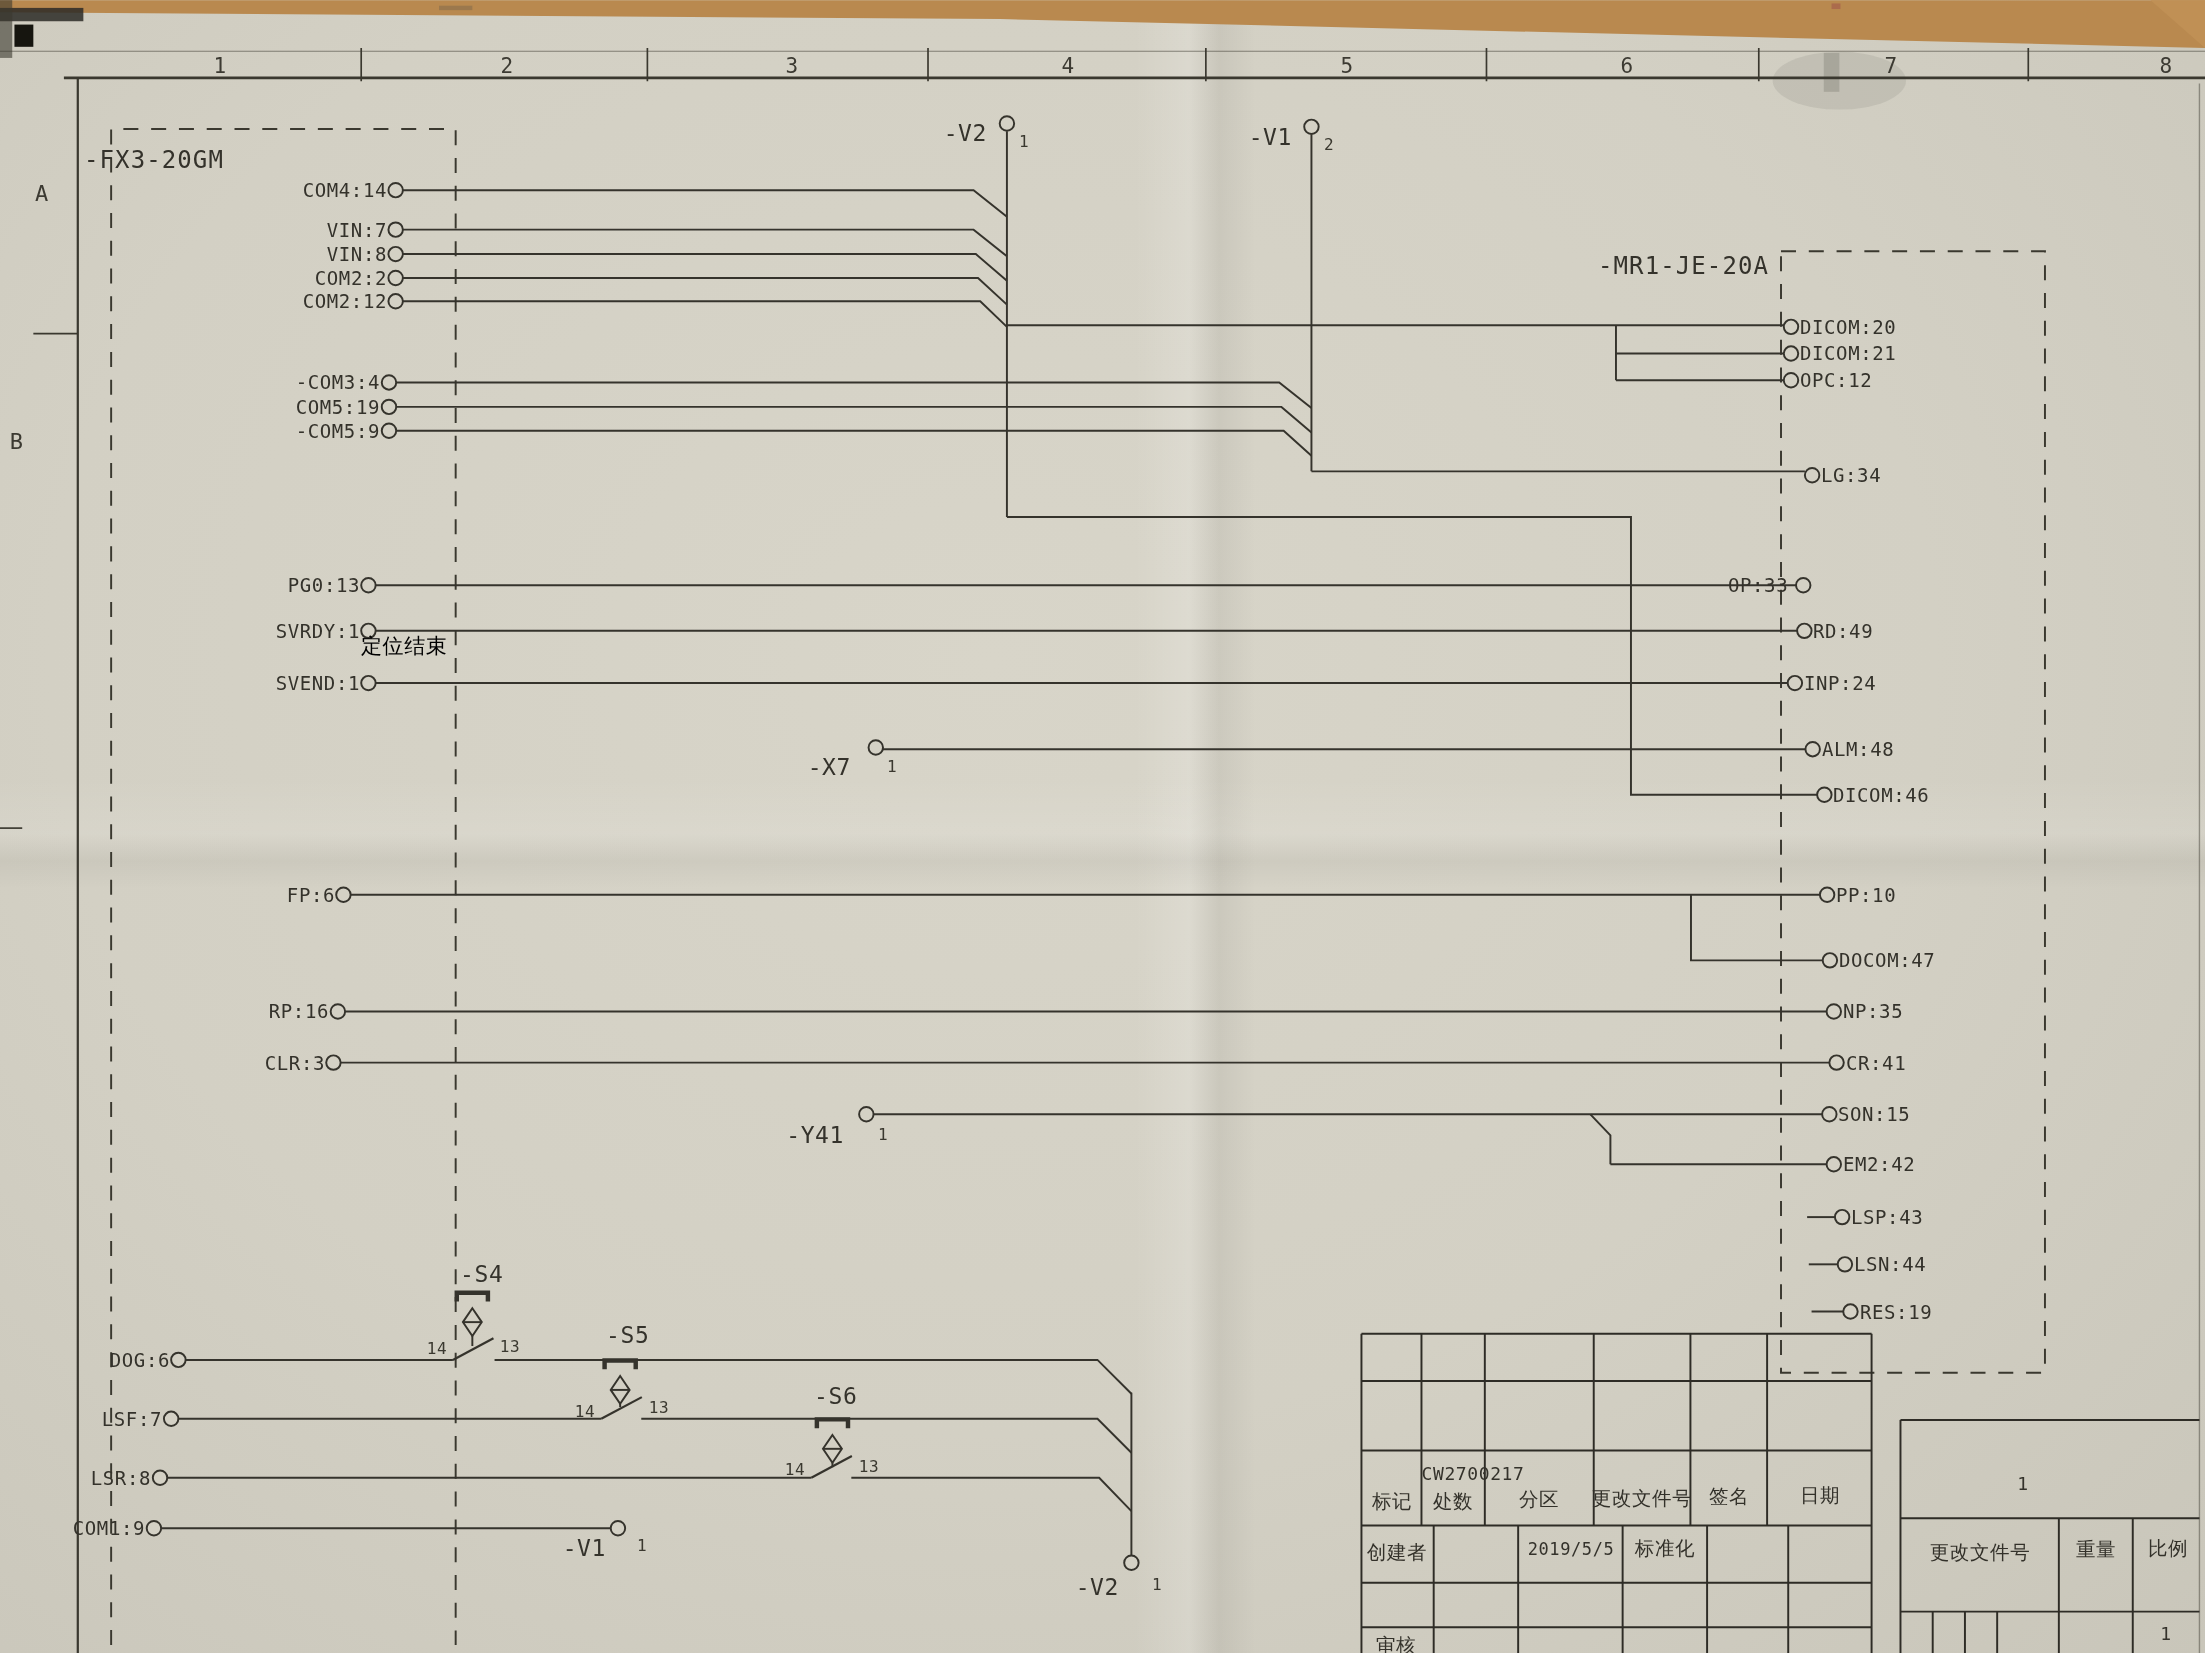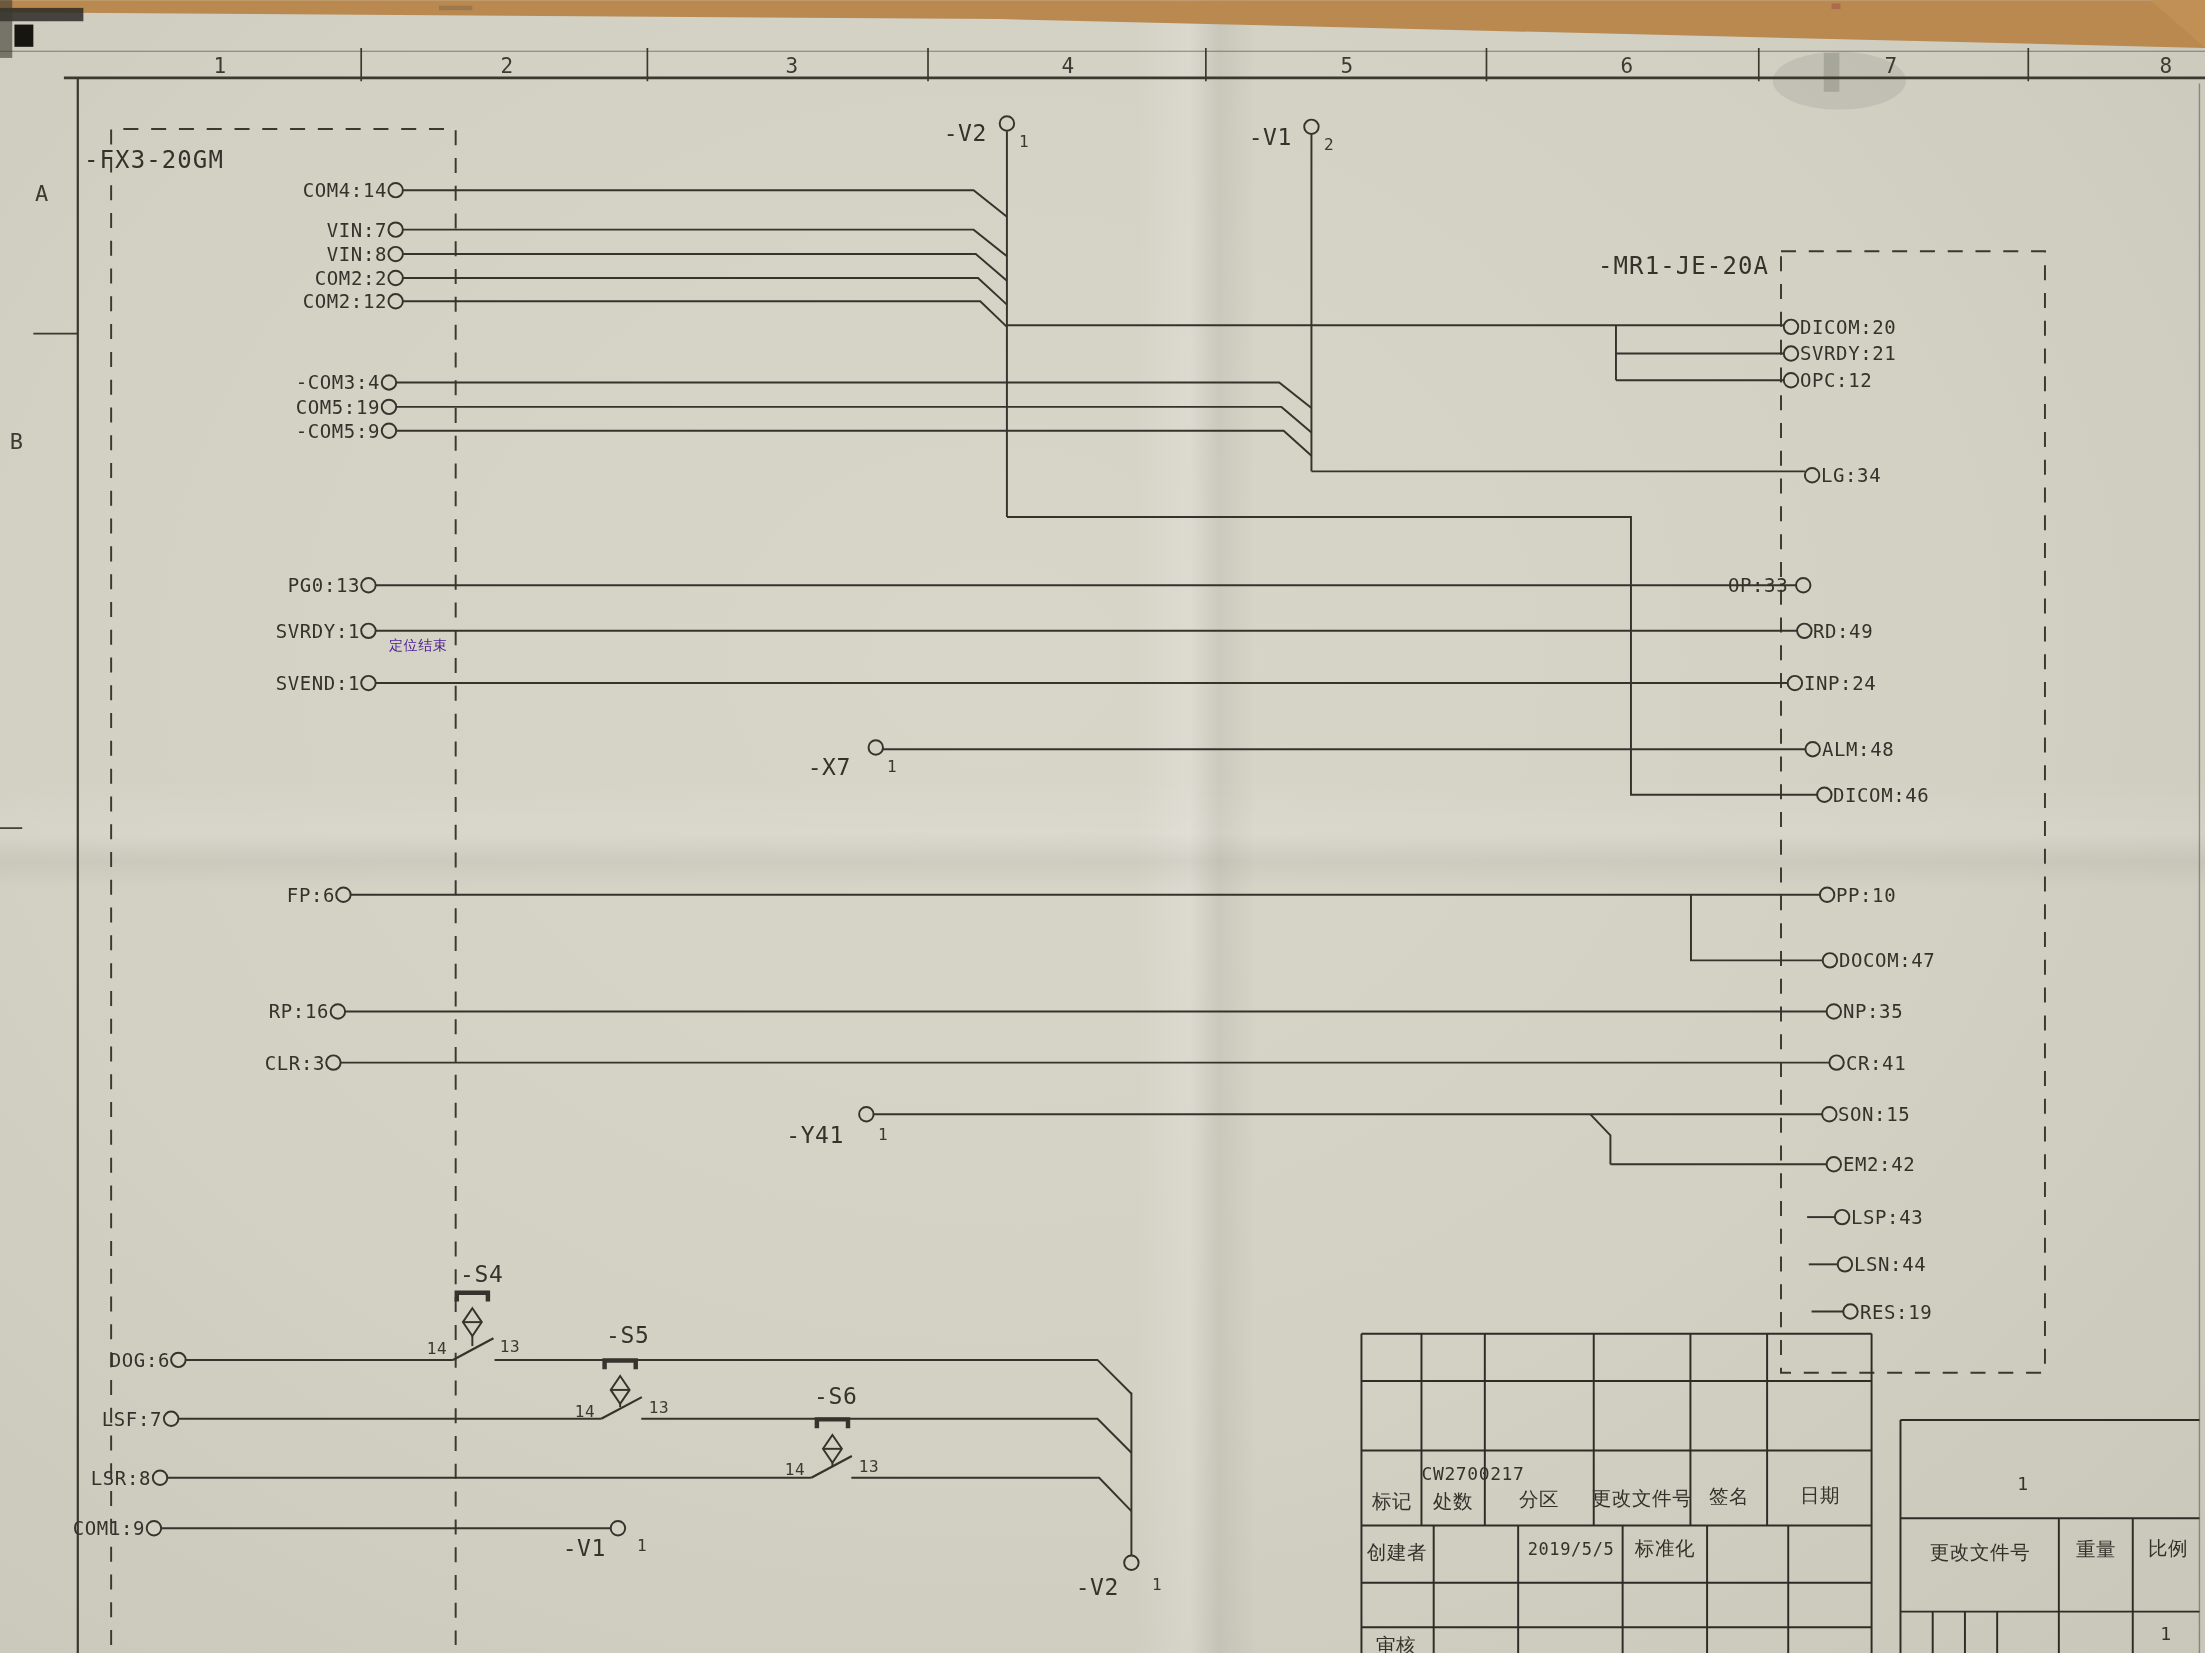--- a/index.html
+++ b/index.html
@@ -12,21 +12,21 @@
   .t{position:absolute;font-size:19px;color:#34322b;white-space:nowrap;letter-spacing:0.6px;}
   .r{transform:translate(-100%,-50%);text-align:center;}
   .l{transform:translate(0,-50%);}
   .c{transform:translate(-50%,-50%);}
   .pin{font-size:16px;color:#3a382f;}
   .dev{font-size:23px;}
   .blk{font-size:24px;letter-spacing:1.1px;}
   .ruler{font-size:21px;color:#3c3a32;}
   .rowl{font-size:22px;color:#3c3a32;}
   .cn{font-family:"DejaVu Sans","Liberation Sans",sans-serif;font-size:19.5px;color:#33312a;}
-  .cn-s{font-family:"DejaVu Sans","Liberation Sans",sans-serif;font-size:14px;color:#4c1d95;margin-left:28px;}
+  .cn-s{font-family:"DejaVu Sans","Liberation Sans",sans-serif;font-size:21px;color:#000000;}
   .crease-v{position:absolute;top:0;width:122px;height:1654px;
      background:linear-gradient(90deg,rgba(0,0,0,0) 0%,rgba(255,255,255,0.16) 45%,rgba(0,0,0,0.05) 70%,rgba(0,0,0,0) 100%);}
   .crease-h{position:absolute;left:0;width:2205px;height:111px;
      background:linear-gradient(180deg,rgba(0,0,0,0) 0%,rgba(255,255,255,0.10) 50%,rgba(0,0,0,0.04) 75%,rgba(0,0,0,0) 100%);}
 </style>
 </head>
 <body>
 
 <div class="photo">
   <div class="paper"></div>
@@ -221,21 +221,21 @@
   <span class="t r" style="left:329px;top:1011px">RP:16</span>
   <span class="t r" style="left:325px;top:1063px">CLR:3</span>
   <span class="t r" style="left:170px;top:1360px">DOG:6</span>
   <span class="t r" style="left:162px;top:1419px">LSF:7</span>
   <span class="t r" style="left:151px;top:1478px">LSR:8</span>
   <span class="t r" style="left:145px;top:1528px">COM1:9</span>
 
   <span class="cn-s t l" style="left:361px;top:646px">定位结束</span>
 
   <span class="t l" style="left:1800px;top:327px">DICOM:20</span>
-  <span class="t l" style="left:1800px;top:353px">SVRDY:21</span>
+  <span class="t l" style="left:1800px;top:353px">DICOM:21</span>
   <span class="t l" style="left:1800px;top:380px">OPC:12</span>
   <span class="t l" style="left:1821px;top:475px">LG:34</span>
   <span class="t l" style="left:1728px;top:585px">OP:33</span>
   <span class="t l" style="left:1813px;top:631px">RD:49</span>
   <span class="t l" style="left:1804px;top:683px">INP:24</span>
   <span class="t l" style="left:1822px;top:749px">ALM:48</span>
   <span class="t l" style="left:1833px;top:795px">DICOM:46</span>
   <span class="t l" style="left:1836px;top:895px">PP:10</span>
   <span class="t l" style="left:1839px;top:960px">DOCOM:47</span>
   <span class="t l" style="left:1843px;top:1011px">NP:35</span>

